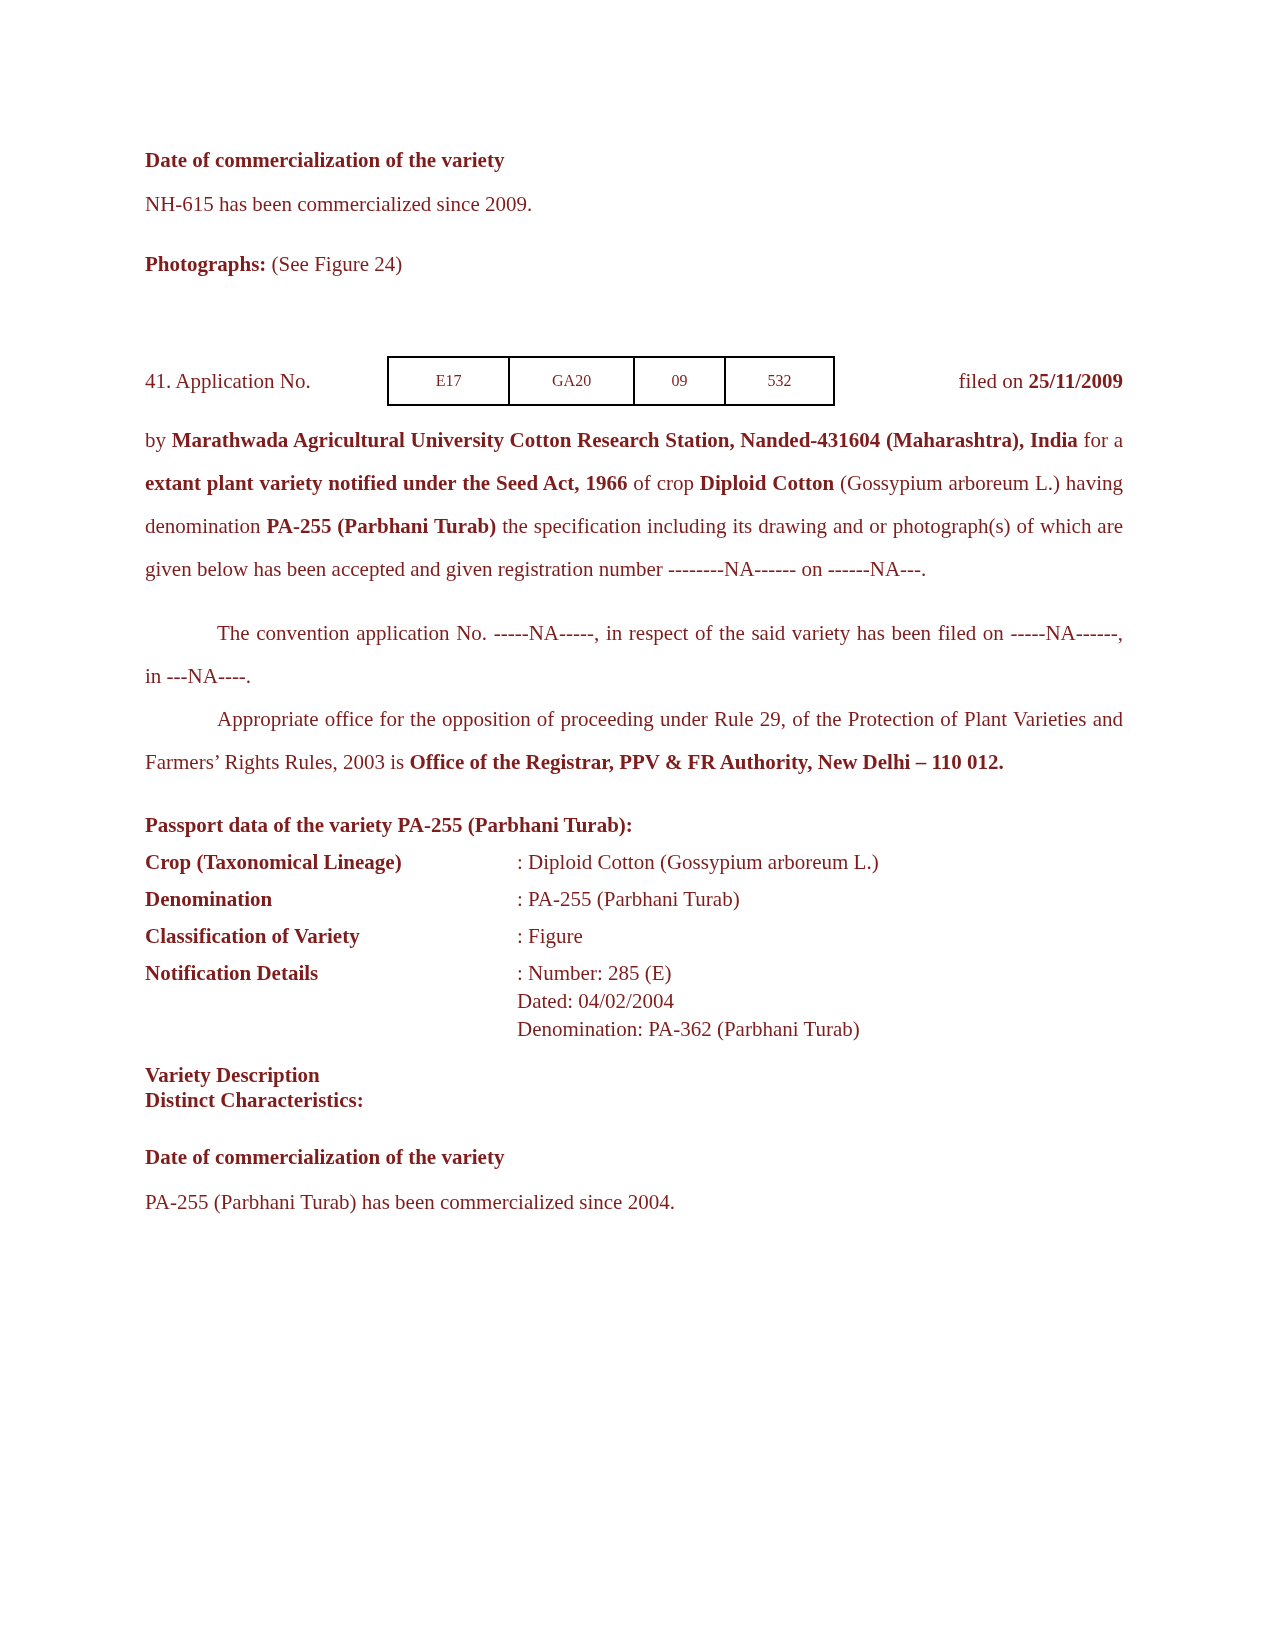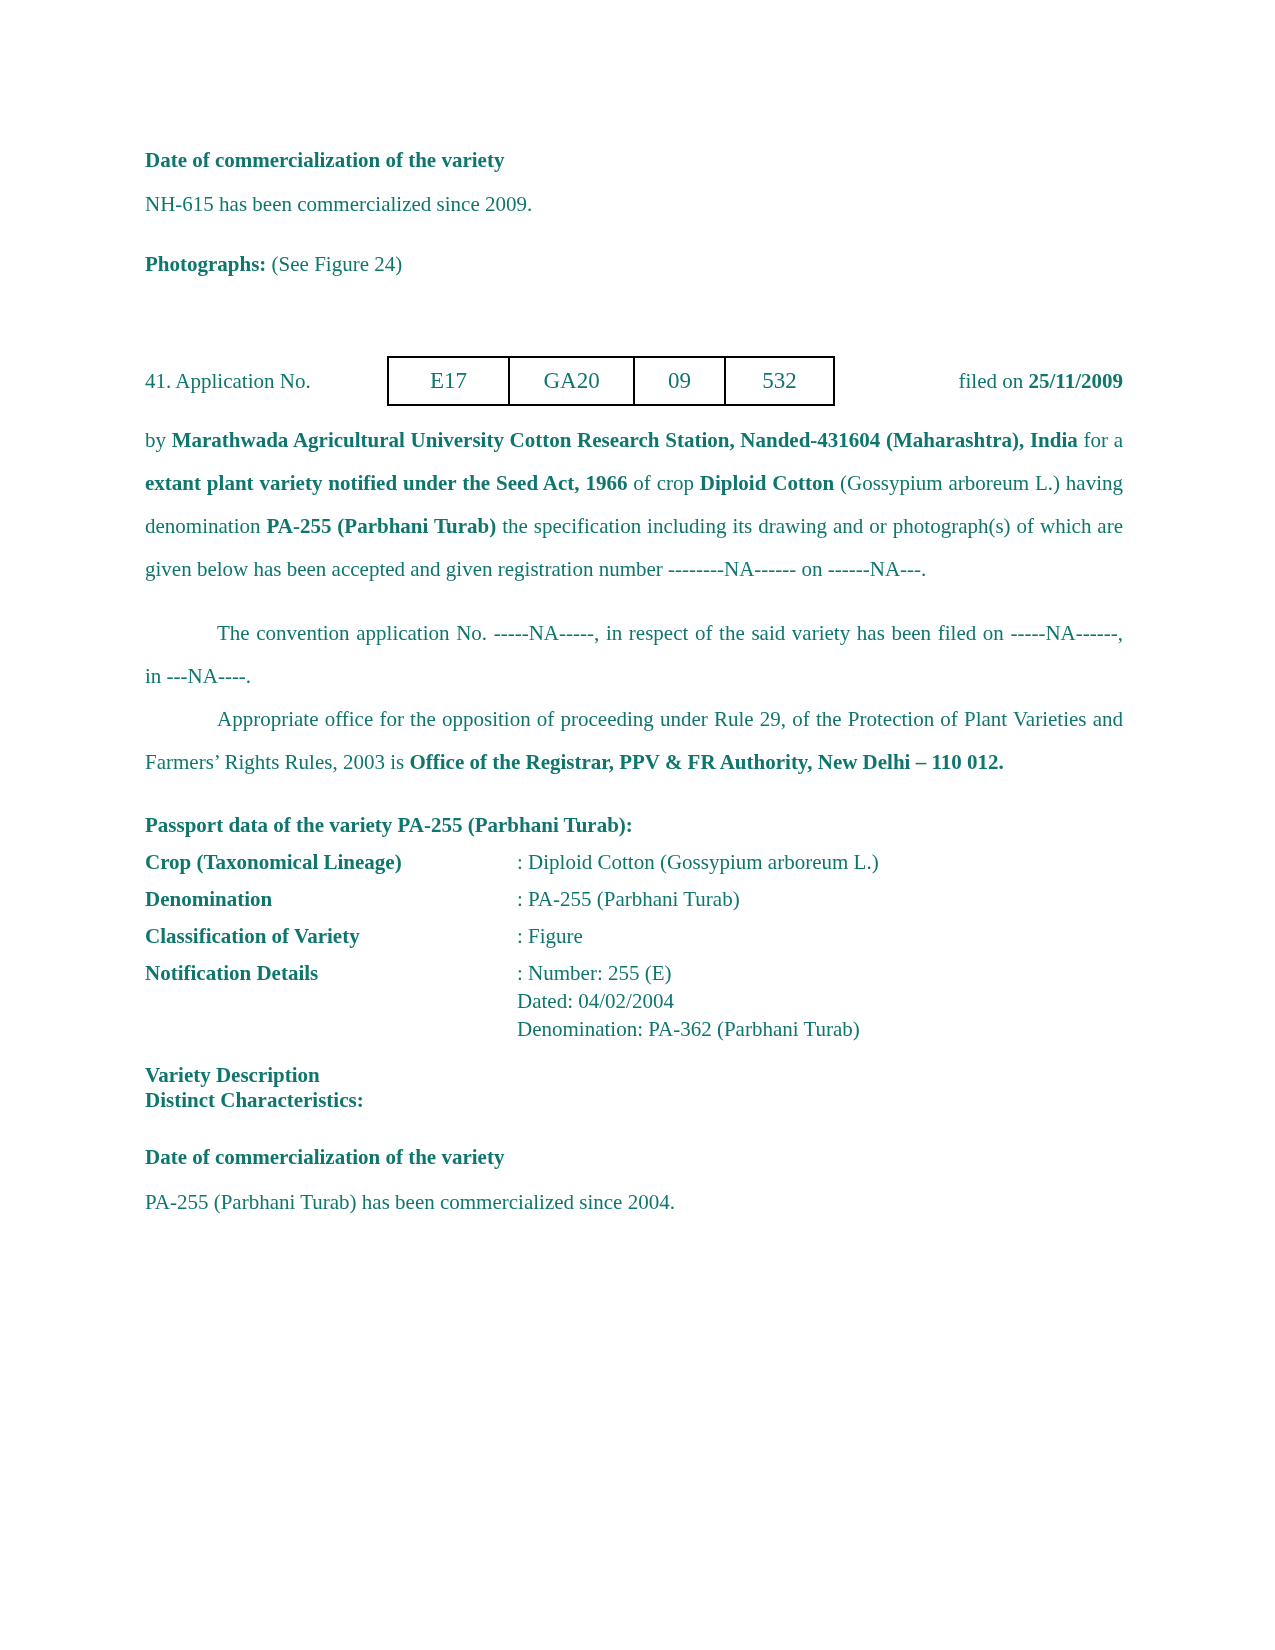--- a/index.html
+++ b/index.html
@@ -2,21 +2,21 @@
 <html><head>
 <meta charset="utf-8">
 <style>
   html, body { margin: 0; padding: 0; background: #ffffff; }
   .page {
     position: relative;
     width: 1275px;
     height: 1650px;
     margin: 0 auto;
     background: #ffffff;
-    color: #0f766e;
+    color: #7f1d1d;
     font-family: "Liberation Serif", "DejaVu Serif", serif;
     font-size: 21px;
     box-sizing: border-box;
     padding: 146px 152px 0 145px;
     overflow: hidden;
   }
   .bold { font-weight: bold; }
   p { margin: 0; }
   .line { line-height: 29px; }
   .heading { font-weight: bold; }
@@ -33,21 +33,21 @@
   .app-table {
     border-collapse: collapse;
     margin-left: 43px;
   }
   .app-table td {
     border: 2px solid #000000;
     height: 46px;
     text-align: center;
     vertical-align: middle;
     padding: 0;
-    font-size: 23px;
+    font-size: 16px;
   }
   .cell-0 { width: 119px; }
   .cell-1 { width: 123px; }
   .cell-2 { width: 89px; }
   .cell-3 { width: 107px; }
   .filed { margin-left: 90px; white-space: nowrap; }
 
   .para {
     text-align: justify;
     line-height: 43px;
@@ -114,21 +114,21 @@
   </div>
 
   <div class="prow">
     <div class="plabel">Classification of Variety</div>
     <div class="pval">: Figure</div>
   </div>
 
   <div class="prow">
     <div class="plabel">Notification Details</div>
     <div class="pval">
-      <div class="vline">: Number: 255 (E)</div>
+      <div class="vline">: Number: 285 (E)</div>
       <div class="vline">Dated: 04/02/2004</div>
       <div class="vline">Denomination: PA-362 (Parbhani Turab)</div>
     </div>
   </div>
 
   <div class="vd-headings">
     <p class="line">Variety Description</p>
     <p class="line">Distinct Characteristics:</p>
   </div>
 

